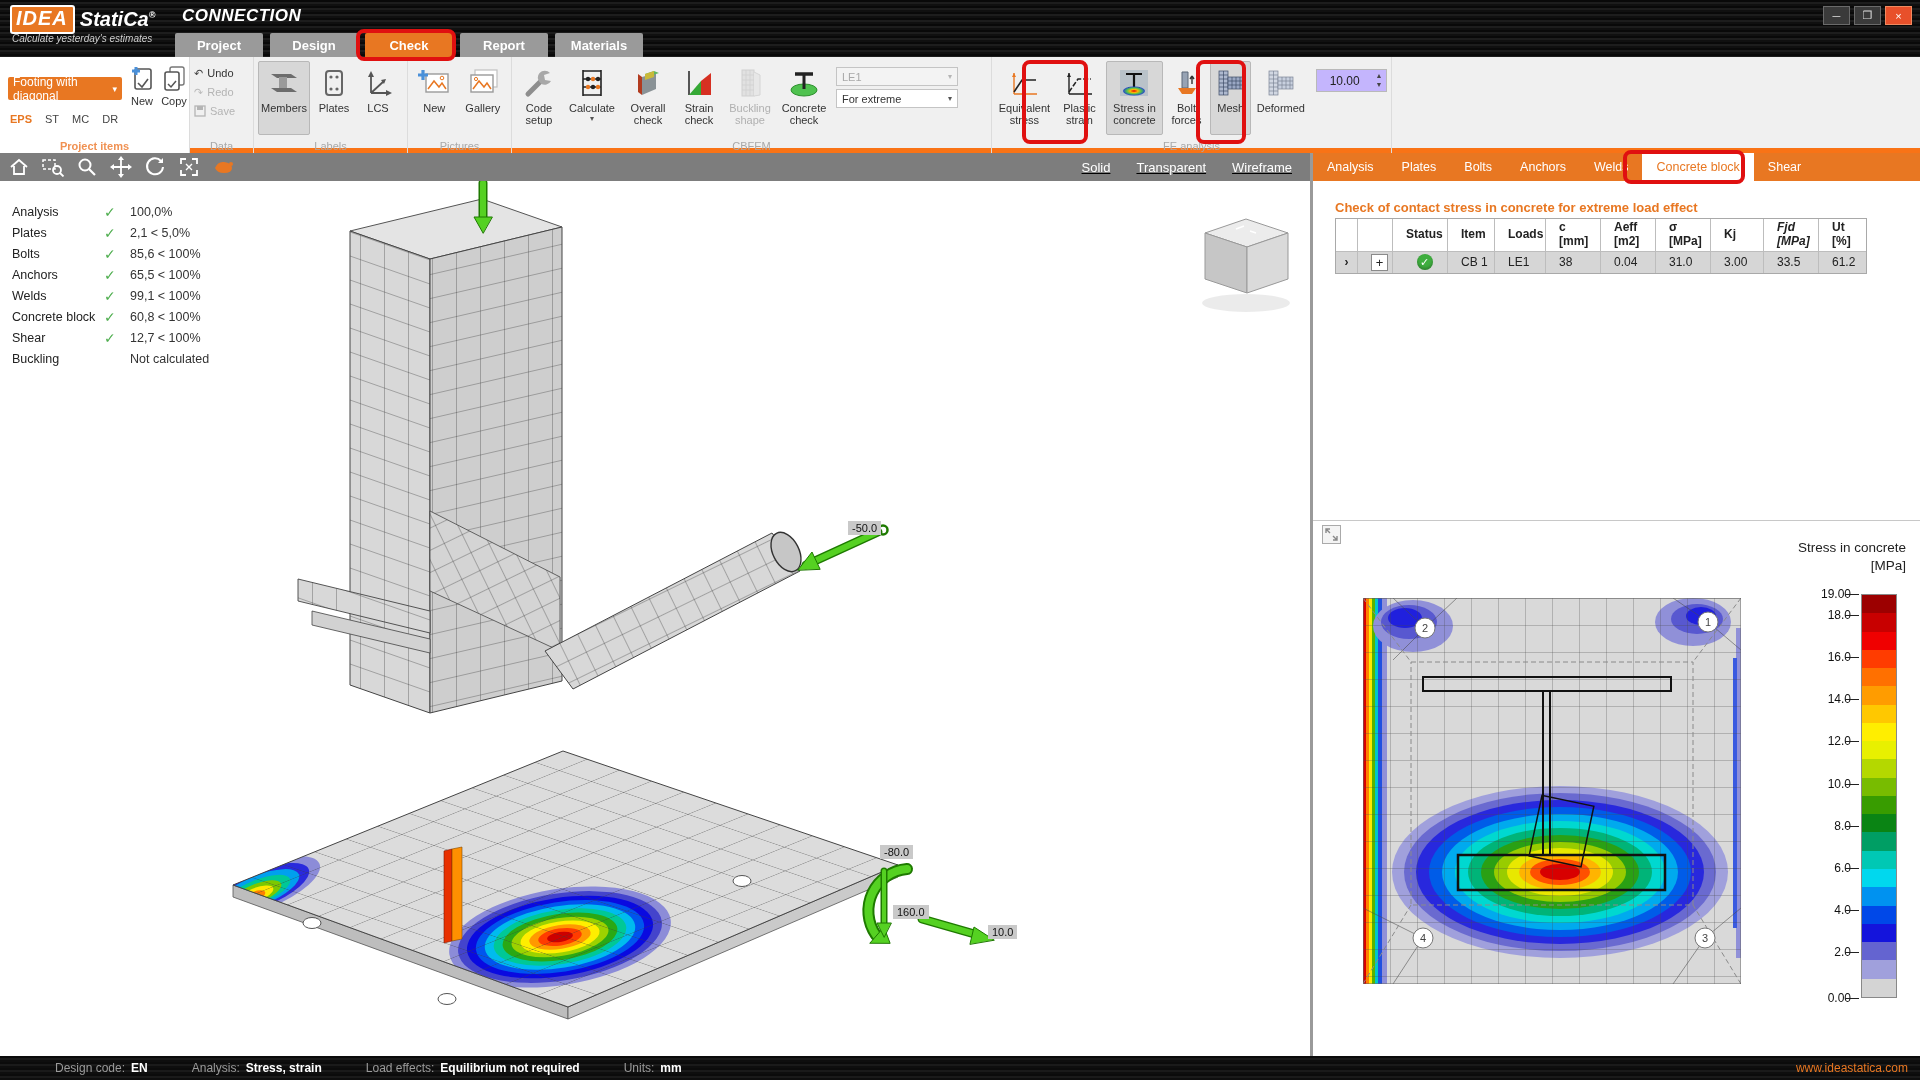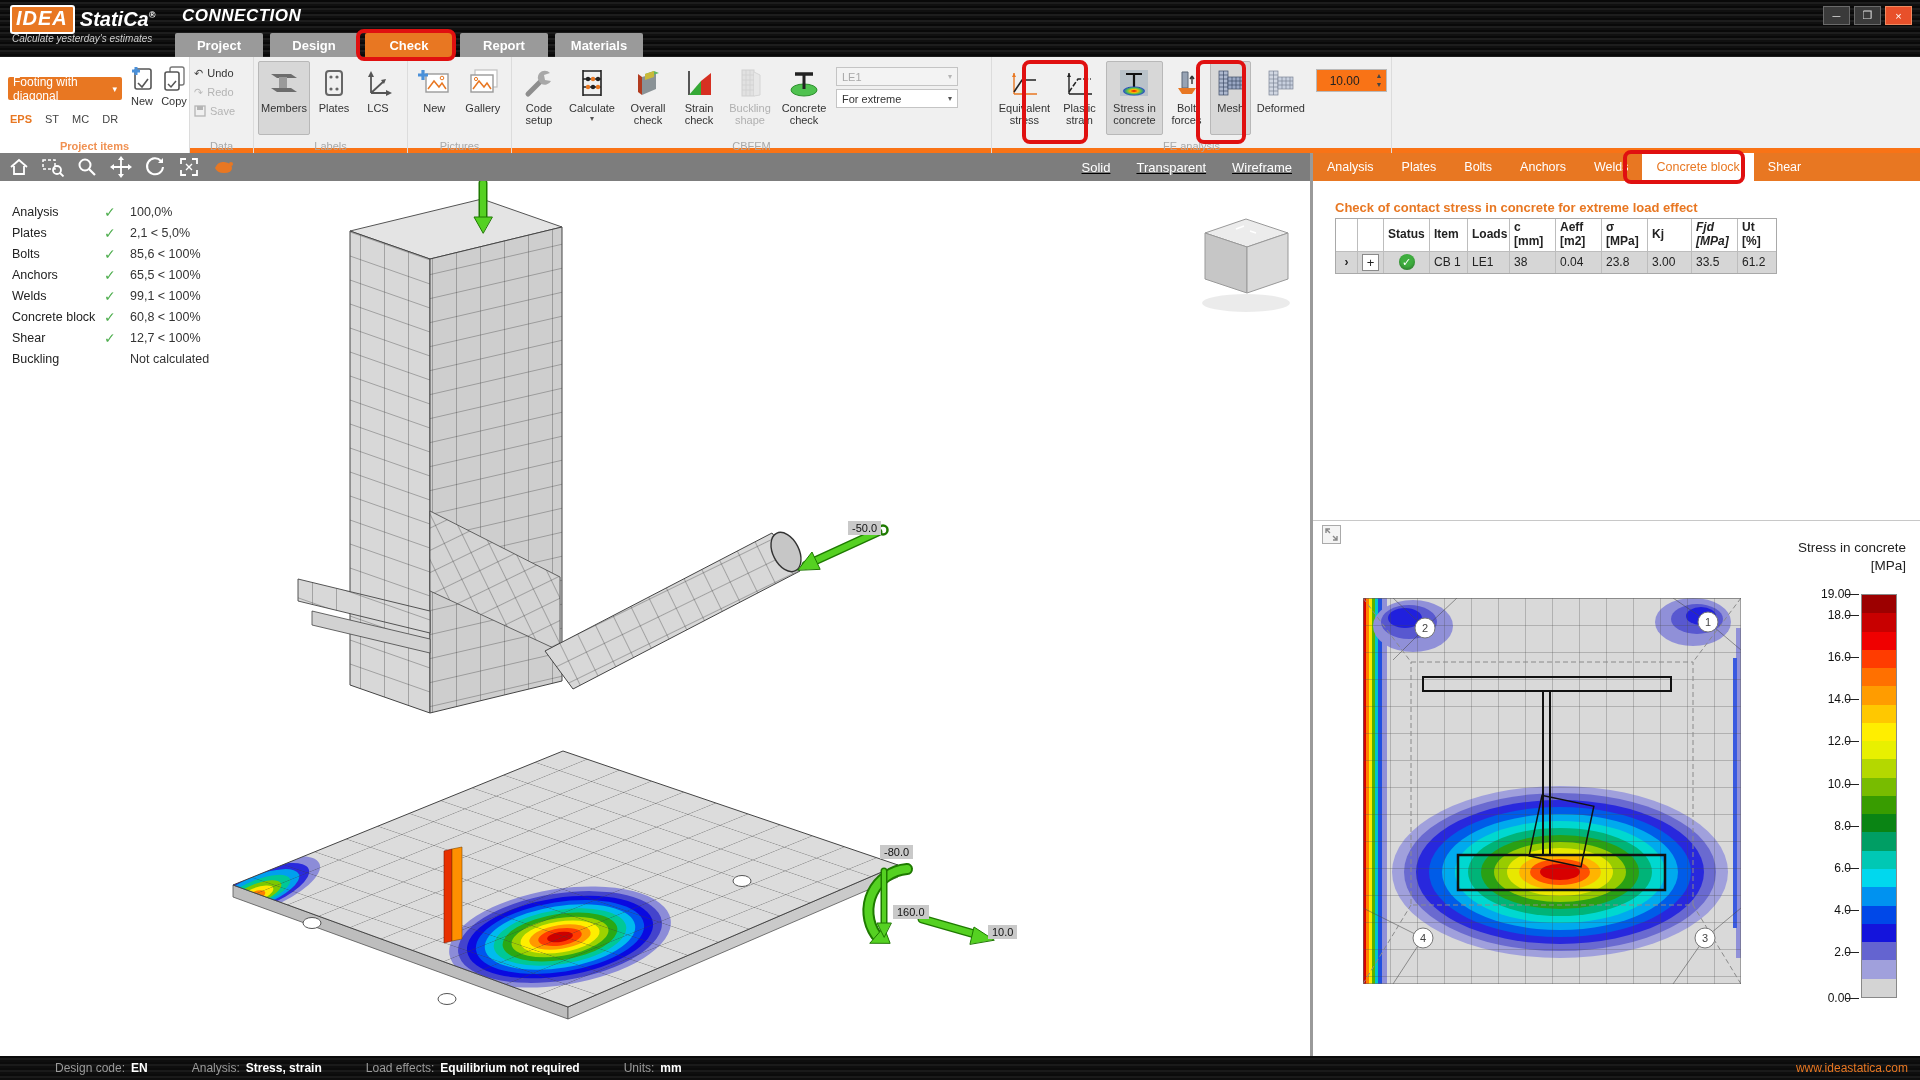--- a/index.html
+++ b/index.html
@@ -56,21 +56,21 @@
   .proj-select .car { margin-left:auto; font-size:9px; }
   .proj-items { position:absolute; left:10px; top:56px; display:flex; gap:13px; font-size:11px; color:#444; }
   .proj-items .on { color:#e87722; font-weight:bold; }
   .proj-new { position:absolute; left:128px; top:8px; } .proj-copy { position:absolute; left:160px; top:8px; }
   .docbtn { width:28px; display:flex; flex-direction:column; align-items:center; font-size:11px; color:#333; gap:2px; }
   .ddstack { display:flex; flex-direction:column; gap:3px; padding-top:6px; margin-left:4px; }
   .dd { width:122px; height:19px; border:1px solid #c4c4c4; background:#fff; font-size:11px; color:#333;
     display:flex; align-items:center; padding:0 5px; }
   .dd .car { margin-left:auto; font-size:8px; color:#555; }
   .dd.dis { background:#f3f3f3; color:#a8a8a8; } .dd.dis .car{ color:#b5b5b5; }
-  .spinner { width:72px; height:23px; background:#f97316; border:1px solid #b9b9b9; display:flex;
+  .spinner { width:72px; height:23px; background:#c4b5fd; border:1px solid #b9b9b9; display:flex;
     align-items:center; margin-top:8px; margin-left:6px; }
   .spinner .val { flex:1; text-align:center; font-size:12px; color:#222; }
   .spinner .arrows { width:14px; display:flex; flex-direction:column; align-items:center; font-size:7px; color:#444; line-height:1.25; }
 
   
   .vp-toolbar { position:absolute; left:0; top:153px; width:1310px; height:28px; background:#7d7d7d;
     display:flex; align-items:center;text-decoration:underline; }
   .vt-ic { width:30px; height:24px; display:flex; align-items:center; justify-content:center; margin-left:4px; }
   .vt-modes { margin-left:auto; display:flex; gap:26px; padding-right:18px; color:#fff; font-size:13px; }
 
@@ -85,21 +85,21 @@
 
   
   .rpanel { position:absolute; left:1310px; top:153px; width:610px; height:903px; background:#fff;
     border-left:3px solid #9a9a9a; }
   .ptabs { position:absolute; left:0; top:0; width:607px; height:28px; background:#e87722;
     display:flex; align-items:center; color:#fff; font-size:12.5px; }
   .ptab { padding:0 14px; height:28px; display:flex; align-items:center; }
   .ptab.active { background:#fff; color:#e87722; }
   .check-title { position:absolute; left:22px; top:47px; font-size:13px; font-weight:bold; color:#e87722; }
   .ctable { position:absolute; left:22px; top:65px; border:1px solid #a9a9a9; display:flex; flex-direction:column; font-size:12px; color:#222; }
-  .ctr { display:flex; }
+  .ctr { display:flex;gap:9px; }
   .ctc { border-right:1px solid #bdbdbd; padding:2px 4px; display:flex; flex-direction:column; justify-content:center; }
   .ctr.head .ctc { font-weight:bold; background:#fff; line-height:1.15; }
   .ctr.body { border-top:1px solid #bdbdbd; background:#d6d6d6; }
   .ctr.body .ctc { justify-content:center; }
   .ctc:last-child { border-right:none; }
   .plusbtn { width:17px; height:17px; border:1px solid #8a8a8a; background:#fff; display:flex;
     align-items:center; justify-content:center; font-size:13px; color:#222; margin:auto; }
   .statusdot { width:16px; height:16px; border-radius:50%; background:#3fae3f; color:#fff; font-size:11px;
     display:flex; align-items:center; justify-content:center; margin:auto;
     box-shadow:inset 0 -2px 3px rgba(0,0,0,.25); }
@@ -714,21 +714,21 @@
         <div class="ctc" style="width:26px;">
             <span class="plusbtn">+</span>
           </div>
         <div class="ctc" style="width:46px;">
             <span class="statusdot">✓</span>
           </div>
         <div class="ctc" style="width:38px;">CB 1</div>
         <div class="ctc" style="width:42px;">LE1</div>
         <div class="ctc" style="width:46px;">38</div>
         <div class="ctc" style="width:46px;">0.04</div>
-        <div class="ctc" style="width:46px;">23.8</div>
+        <div class="ctc" style="width:46px;">31.0</div>
         <div class="ctc" style="width:44px;">3.00</div>
         <div class="ctc" style="width:46px;">33.5</div>
         <div class="ctc" style="width:38px;">61.2</div>
       </div>
     </div>
 
     <div class="splitline"></div>
     <div class="expbtn">
       <svg width="13" height="13" viewBox="0 0 13 13">
           <path d="M1 5 V1 h4 M12 8 v4 H8 M1 1 l4 4 M12 12 L8 8" stroke="#888" stroke-width="1.4" fill="none"></path>

